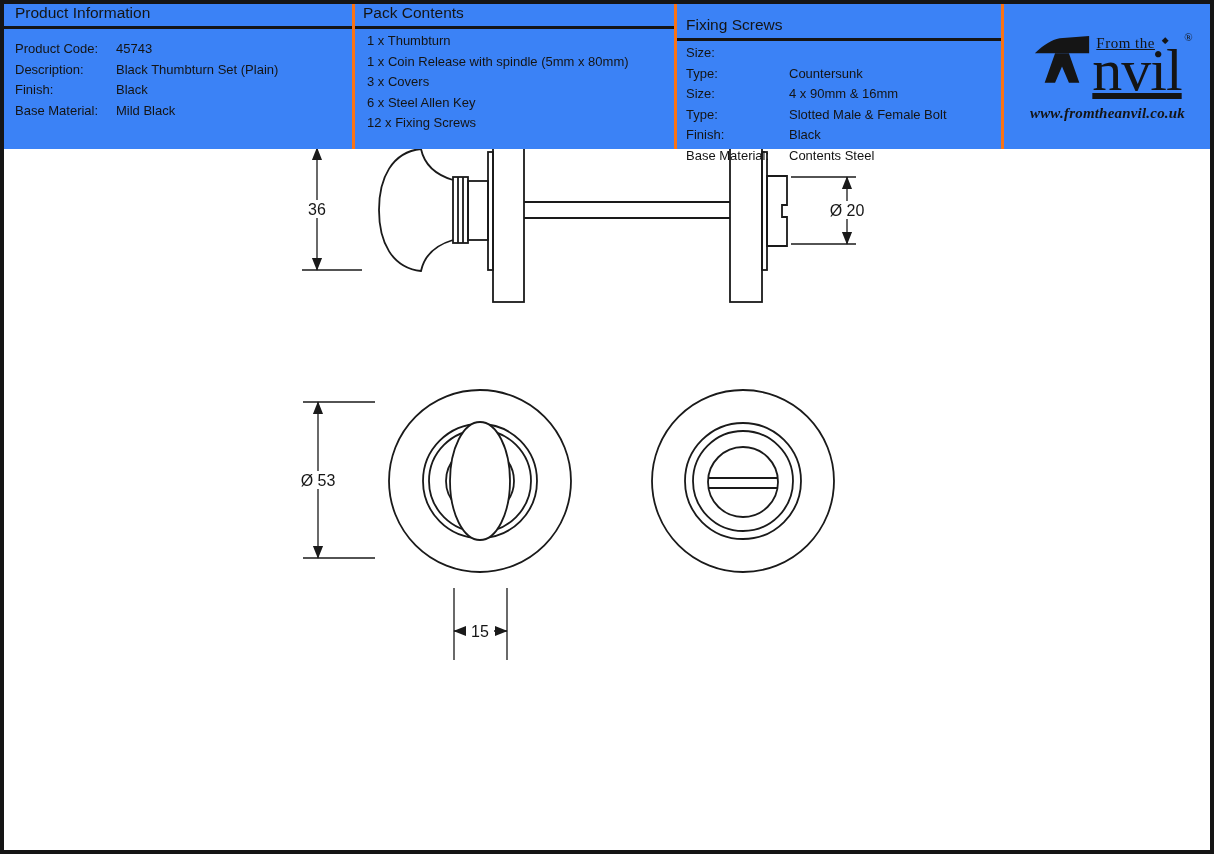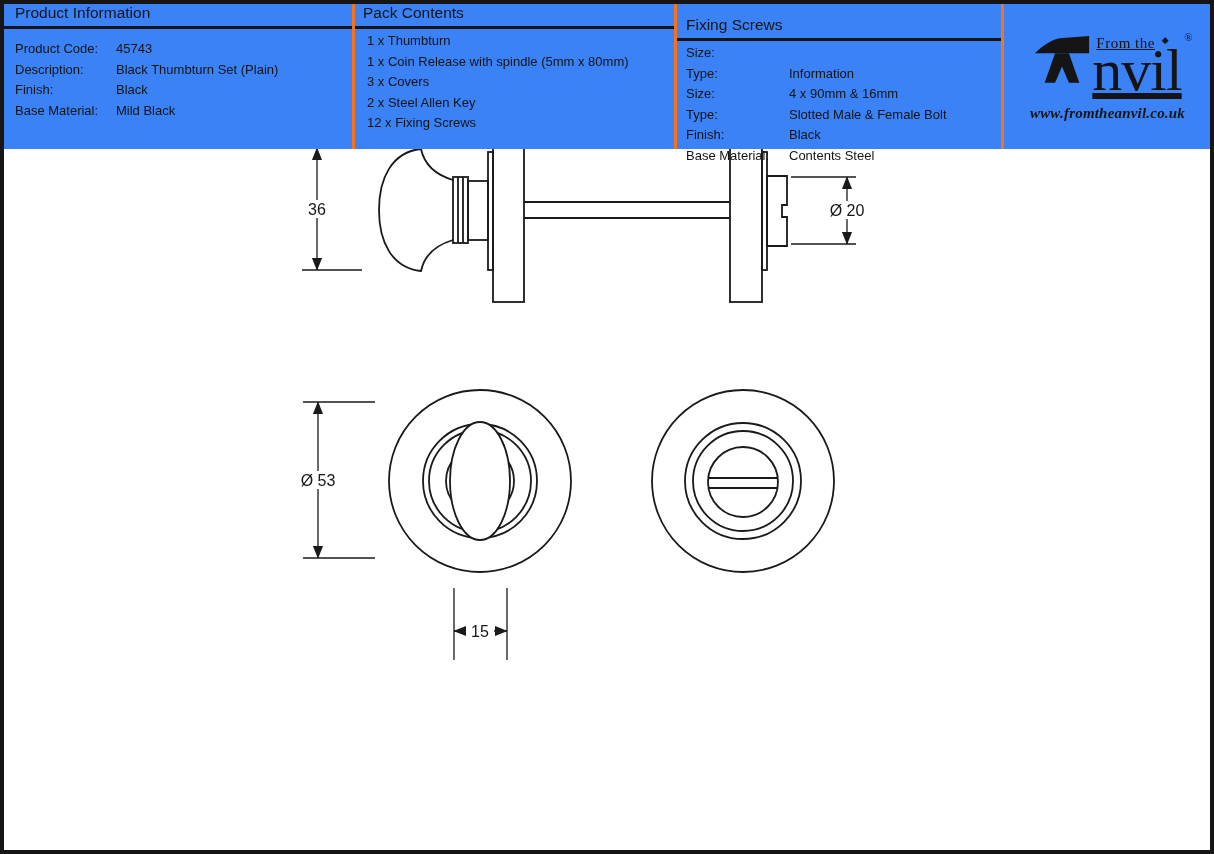--- a/index.html
+++ b/index.html
@@ -170,36 +170,36 @@
     </div>
 
     <div class="col col-pack">
       <div class="col-header">
         <span>Pack Contents</span>
       </div>
       <div class="col-body">
         <div>1 x Thumbturn</div>
         <div>1 x Coin Release with spindle (5mm x 80mm)</div>
         <div>3 x Covers</div>
-        <div>2 x Steel Allen Key</div>
+        <div>6 x Steel Allen Key</div>
         <div>12 x Fixing Screws</div>
       </div>
     </div>
 
     <div class="col col-fix">
       <div class="col-header">
         <span>Fixing Screws</span>
       </div>
       <div class="col-body">
         <div class="kv">
           <span class="k">Size:</span>
         </div>
         <div class="kv">
           <span class="k">Type:</span>
-          <span class="v">Information</span>
+          <span class="v">Countersunk</span>
         </div>
         <div class="kv">
           <span class="k">Size:</span>
           <span class="v">4 x 90mm &amp; 16mm</span>
         </div>
         <div class="kv">
           <span class="k">Type:</span>
           <span class="v">Slotted Male &amp; Female Bolt</span>
         </div>
         <div class="kv">

